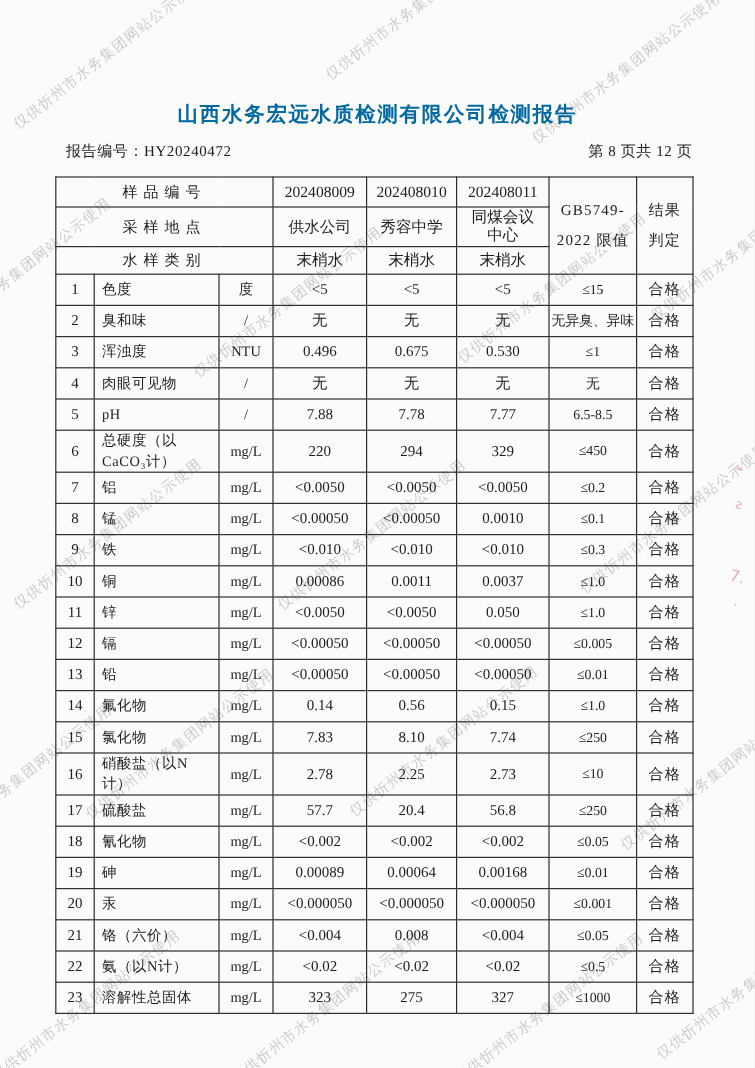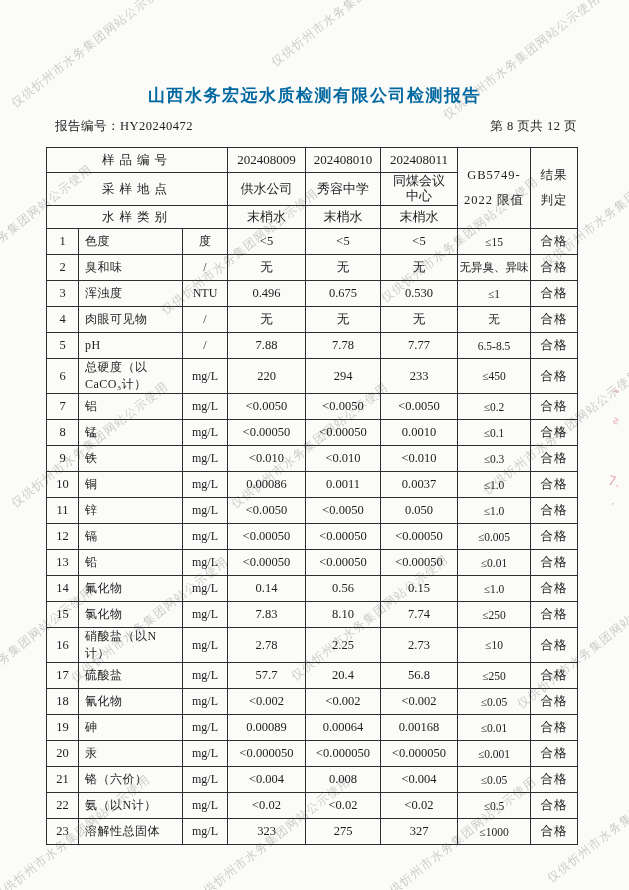--- a/index.html
+++ b/index.html
@@ -172,21 +172,21 @@
           <td class="val">7.77</td>
           <td class="limit">6.5-8.5</td>
           <td class="result">合格</td>
         </tr>
         <tr>
           <td class="num">6</td>
           <td class="item">总硬度（以CaCO₃计）</td>
           <td class="unit">mg/L</td>
           <td class="val">220</td>
           <td class="val">294</td>
-          <td class="val">233</td>
+          <td class="val">329</td>
           <td class="limit">≤450</td>
           <td class="result">合格</td>
         </tr>
         <tr>
           <td class="num">7</td>
           <td class="item">铝</td>
           <td class="unit">mg/L</td>
           <td class="val">&lt;0.0050</td>
           <td class="val">&lt;0.0050</td>
           <td class="val">&lt;0.0050</td>

